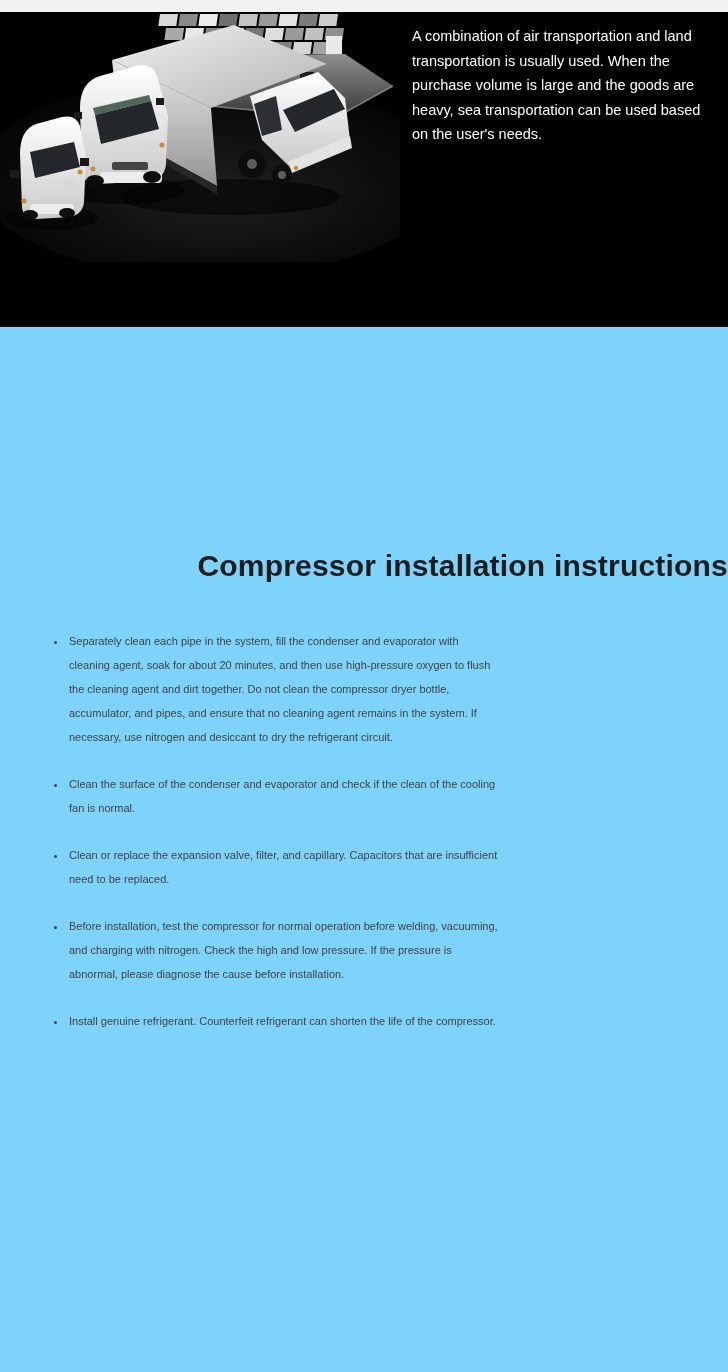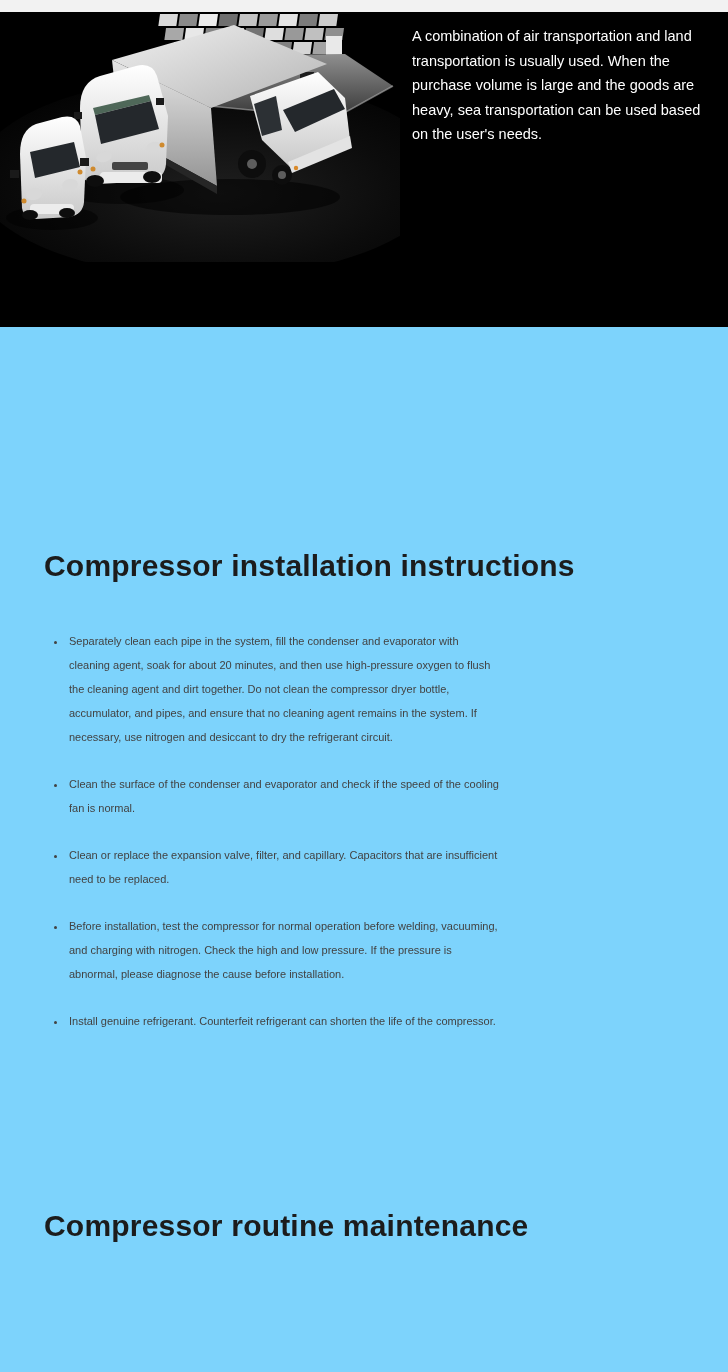--- a/index.html
+++ b/index.html
@@ -46,20 +46,21 @@
     width: 728px;
   }
   .section-heading {
     margin: 0 0 0 44px;
     padding-top: 222px;
     font-size: 30px;
     line-height: 34px;
     font-weight: 700;
     color: #1c1c1c;
     letter-spacing: 0.2px;
+    text-align: right;
   }
   .section-heading.second {
     padding-top: 0;
     margin-top: 176px;
   }
   .bullet-list {
     box-sizing: content-box;
     width: 434px;
     margin: 46px 0 0 50px;
     padding: 0 0 0 17px;
@@ -193,21 +194,20 @@
         </g>
       </svg>
     </div>
     <p class="hero-text">A combination of air transportation and land transportation is usually used. When the purchase volume is large and the goods are heavy, sea transportation can be used based on the user's needs.</p>
   </section>
 
   <main class="content">
     <h1 class="section-heading">Compressor installation instructions</h1>
     <ul class="bullet-list">
         <li>Separately clean each pipe in the system, fill the condenser and evaporator with cleaning agent, soak for about 20 minutes, and then use high-pressure oxygen to flush the cleaning agent and dirt together. Do not clean the compressor dryer bottle, accumulator, and pipes, and ensure that no cleaning agent remains in the system. If necessary, use nitrogen and desiccant to dry the refrigerant circuit.</li>
-        <li>Clean the surface of the condenser and evaporator and check if the speed of the cooling fan is normal.</li>
+        <li>Clean the surface of the condenser and evaporator and check if the clean of the cooling fan is normal.</li>
         <li>Clean or replace the expansion valve, filter, and capillary. Capacitors that are insufficient need to be replaced.</li>
         <li>Before installation, test the compressor for normal operation before welding, vacuuming, and charging with nitrogen. Check the high and low pressure. If the pressure is abnormal, please diagnose the cause before installation.</li>
         <li>Install genuine refrigerant. Counterfeit refrigerant can shorten the life of the compressor.</li>
       </ul>
-    <h2 class="section-heading second">Compressor routine maintenance</h2>
   </main>
 
 </div>
 
 </body></html>

